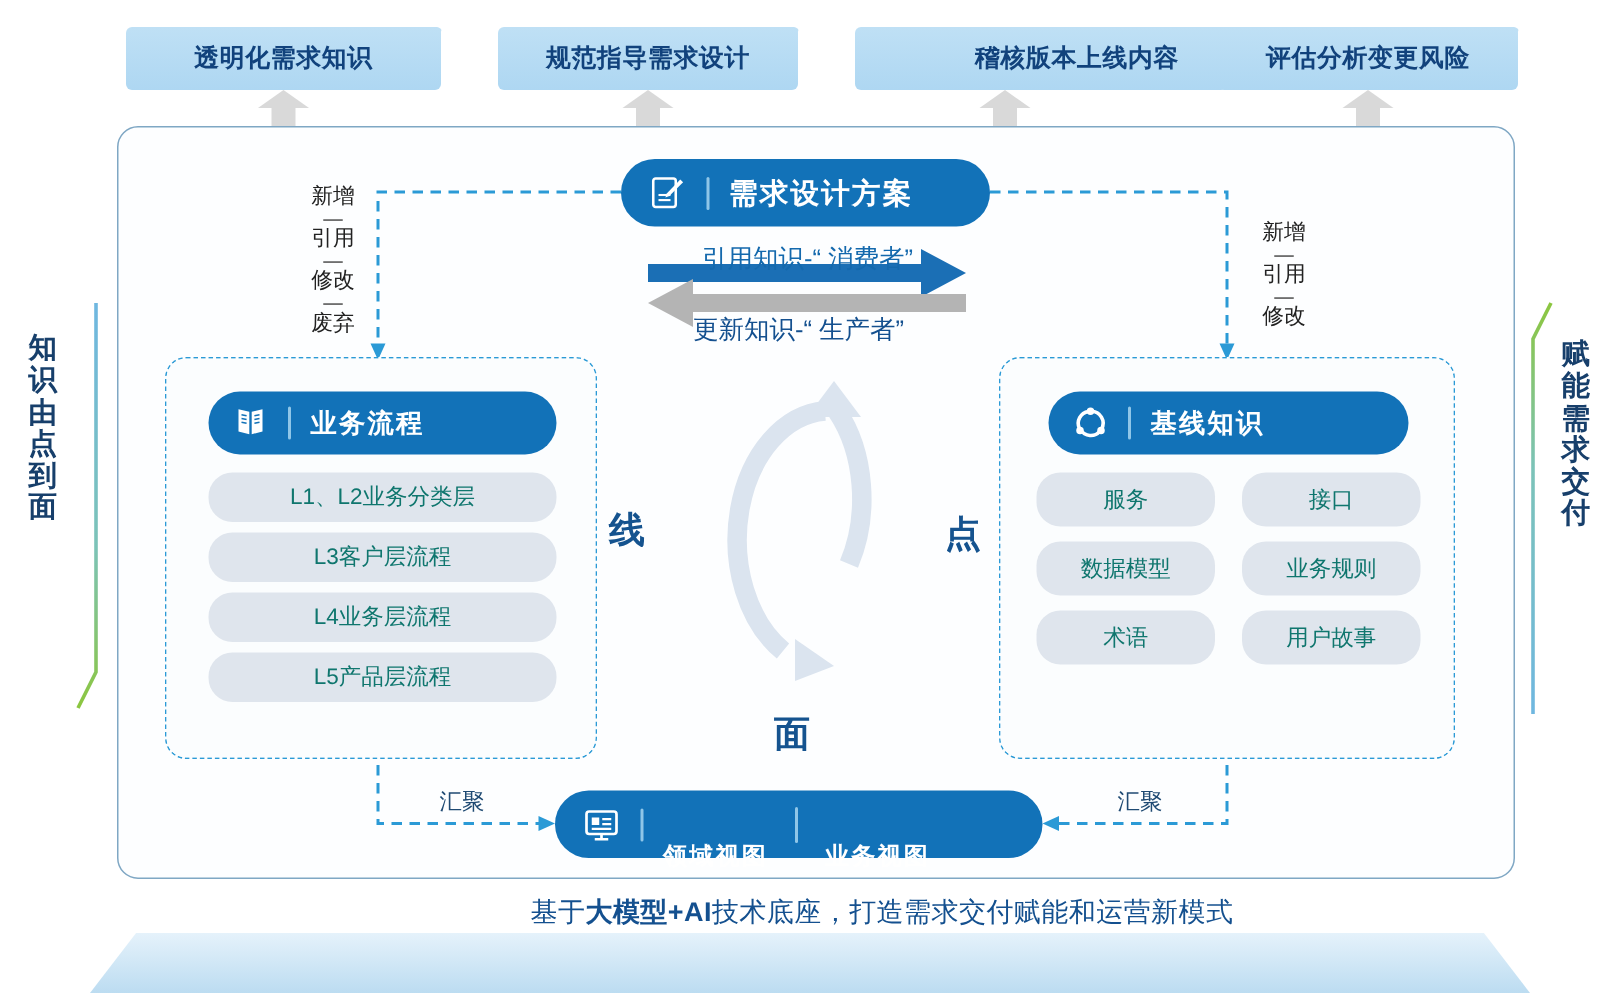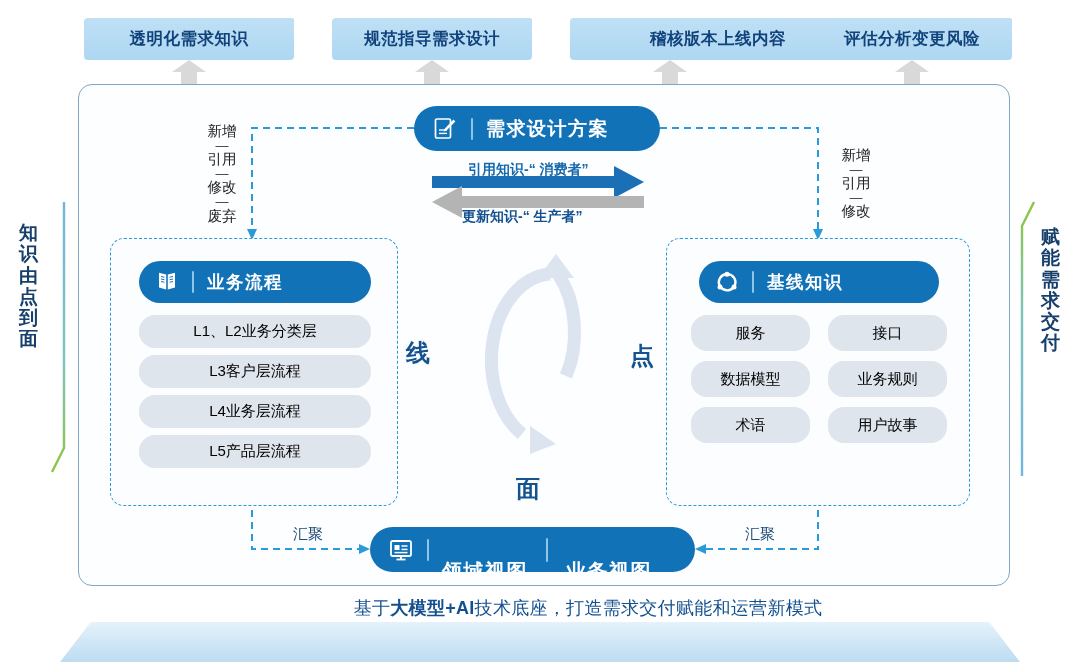--- a/index.html
+++ b/index.html
@@ -61,56 +61,56 @@
     position:absolute;background:#1272b8;border-radius:24px;
     display:flex;align-items:center;color:#fff;
   }
   .pill .ico{display:flex;align-items:center;justify-content:center;}
   .pill .sep{width:2px;height:22px;background:#8fc6e8;margin:0 13px;border-radius:1px;}
   .pill .lbl{font-weight:bold;letter-spacing:1.5px;}
 
   #title-pill{left:414px;top:106px;width:246px;height:45px;padding-left:18px;box-sizing:border-box;}
   #title-pill .lbl{font-size:19px;}
   .flow-label{
-    position:absolute;font-size:14px;font-weight:bold;color:#14508f;white-space:nowrap;
+    position:absolute;font-size:17px;font-weight:normal;color:#14508f;white-space:nowrap;
   }
   .flow-label.blue{color:#1469ad;}
 
   
   .panel{
     position:absolute;border:1.6px dashed #2b9ad6;border-radius:14px;background:#fbfdfe;
   }
   #panel-left{left:110px;top:238px;width:286px;height:266px;}
   #panel-right{left:666px;top:238px;width:302px;height:266px;}
 
   #left-head{left:28px;top:22px;width:232px;height:42px;position:absolute;padding-left:16px;box-sizing:border-box;}
   #left-head .lbl{font-size:17.5px;}
   #right-head{left:32px;top:22px;width:240px;height:42px;position:absolute;padding-left:16px;box-sizing:border-box;}
   #right-head .lbl{font-size:17.5px;}
 
   .chip{
     background:#dfe5ed;border-radius:16px;
     display:flex;align-items:center;justify-content:center;
-    color:#000000;font-size:15px;
+    color:#0f766e;font-size:15px;
   }
   .left-chips{position:absolute;left:28px;top:76px;width:232px;display:flex;flex-direction:column;gap:7px;}
   .left-chips .chip{height:33px;}
   .right-chips{position:absolute;left:24px;top:76px;width:256px;display:grid;grid-template-columns:119px 119px;gap:10px 18px;}
   .right-chips .chip{height:36px;}
 
   
   #cycle{position:absolute;left:470px;top:248px;width:140px;height:220px;}
   .cyc-label{position:absolute;font-size:24px;font-weight:bold;color:#15538f;font-family:"DejaVu Serif",serif;}
   #cyc-line{left:406px;top:337px;}
   #cyc-point{left:630px;top:340px;}
   #cyc-face{left:516px;top:473px;}
 
   
   #bottom-pill{left:370px;top:527px;width:325px;height:45px;padding-left:18px;box-sizing:border-box;}
-  #bottom-pill .lbl{font-size:20px;margin-top:44px;}
+  #bottom-pill .lbl{font-size:16px;margin-top:44px;}
   #bottom-pill .sep2{width:2px;height:24px;background:#8fc6e8;margin:0 18px;border-radius:1px;}
 
   .converge{
     position:absolute;font-size:15px;color:#1f4a73;
   }
   #conv-left{left:293px;top:525px;}
   #conv-right{left:745px;top:525px;}
 
   
   .steps{position:absolute;font-size:14.5px;color:#222;text-align:center;line-height:1.0;}

